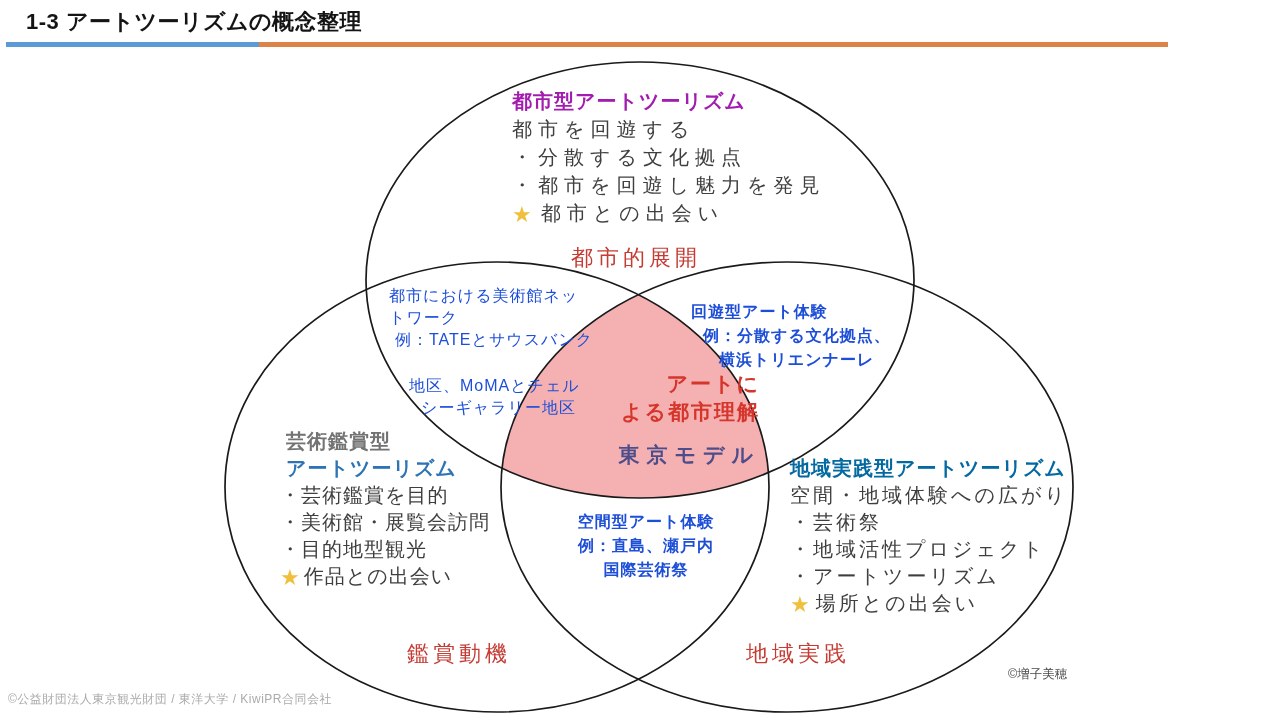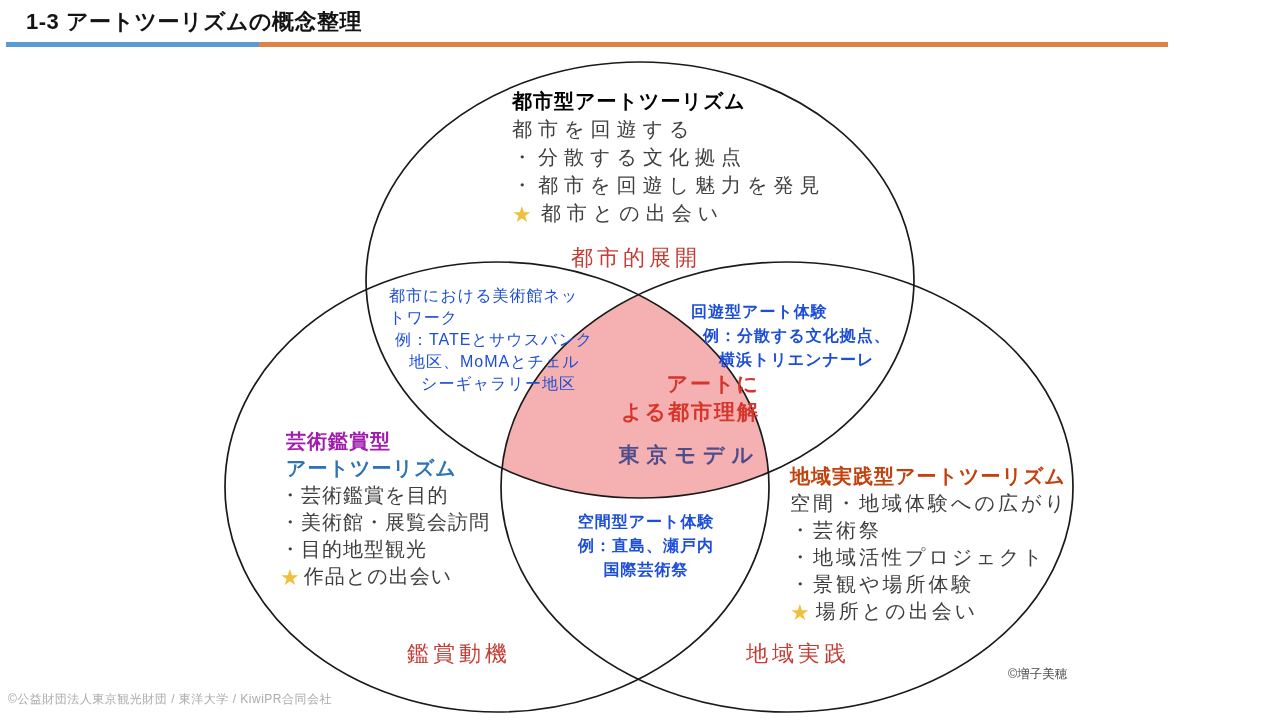--- a/index.html
+++ b/index.html
@@ -17,21 +17,21 @@
   .ls3{letter-spacing:3px;}
   .ls1{letter-spacing:1px;}
   .small{position:absolute;white-space:nowrap;font-size:16px;line-height:22px;letter-spacing:1px;color:#1d4ed8;}
   .small.lh24{line-height:24px;font-weight:bold;}
   .label{position:absolute;white-space:nowrap;font-size:22px;font-weight:500;letter-spacing:4px;}
   .center-box{position:absolute;left:530px;top:370px;width:230px;text-align:right;white-space:nowrap;}
   .center-box .c-line{font-size:21px;font-weight:bold;line-height:28px;letter-spacing:2px;}
   .center-box .c-model{font-size:21px;font-weight:bold;margin-top:15px;letter-spacing:7px;}
   .star{font-size:22px;margin-right:3px;vertical-align:-2px;}
   .ind0{margin-left:0;} .ind6{margin-left:6px;} .ind12{margin-left:12px;}
-  .ind20{margin-left:20px;} .ind28{margin-left:28px;} .ind32{margin-left:32px;}
+  .ind20{margin-left:20px;margin-top:24px;} .ind28{margin-left:28px;} .ind32{margin-left:32px;}
   .footer-left{position:absolute;left:8px;top:691px;font-size:12px;color:#ABABAB;letter-spacing:.5px;}
   .artist{position:absolute;left:1008px;top:666px;font-size:12.5px;color:#4A4A4A;}
   .page-num{position:absolute;left:1258px;top:690px;font-size:12px;color:#8A8A8A;}
   .ctr{text-align:center;}
 </style>
 </head>
 <body>
 
 <div class="slide">
 
@@ -54,21 +54,21 @@
       <g clip-path="url(#clipR)">
         <ellipse cx="640" cy="280" rx="274" ry="218" fill="#F5B1B1"></ellipse>
       </g>
     </g>
     <ellipse class="venn-ellipse" cx="640" cy="280" rx="274" ry="218"></ellipse>
     <ellipse class="venn-ellipse" cx="497" cy="487" rx="272" ry="225"></ellipse>
     <ellipse class="venn-ellipse" cx="787" cy="487" rx="286" ry="225"></ellipse>
   </svg>
 
   <div class="blk ls6" style="left:512px;top:87px;">
-    <div class="hd" style="color: #000000;">都市型アートツーリズム</div>
+    <div class="hd" style="color: #a21caf;">都市型アートツーリズム</div>
     <div>都市を回遊する</div>
     <div>・分散する文化拠点</div>
     <div>・都市を回遊し魅力を発見</div>
     <div>
       <span class="star" style="color: rgb(240, 191, 59);">★</span><span>都市との出会い</span>
     </div>
   </div>
 
   <div class="label" style="left: 571px; top: 243px; color: rgb(197, 60, 52);">都市的展開</div>
 
@@ -86,42 +86,42 @@
     <div class="ind28">横浜トリエンナーレ</div>
   </div>
 
   <div class="center-box">
     <div class="c-line" style="color: rgb(214, 53, 44);">アートに</div>
     <div class="c-line" style="color: rgb(214, 53, 44);">よる都市理解</div>
     <div class="c-model" style="color: rgb(77, 77, 140);">東京モデル</div>
   </div>
 
   <div class="blk ls1" style="left:280px;top:428px;line-height:27px;">
-    <div class="hd ind6" style="color: #a21caf;">芸術鑑賞型</div>
+    <div class="hd ind6" style="color: #737373;">芸術鑑賞型</div>
     <div class="hd ind6" style="color: rgb(46, 116, 181);">アートツーリズム</div>
     <div>・芸術鑑賞を目的</div>
     <div>・美術館・展覧会訪問</div>
     <div>・目的地型観光</div>
     <div>
       <span class="star" style="color: rgb(240, 191, 59);">★</span><span>作品との出会い</span>
     </div>
   </div>
 
   <div class="small lh24 ctr" style="left:548px;top:510px;width:196px;">
     <div>空間型アート体験</div>
     <div>例：直島、瀬戸内</div>
     <div>国際芸術祭</div>
   </div>
 
   <div class="blk ls3" style="left:790px;top:455px;line-height:27px;">
-    <div class="hd" style="color: #c2410c; margin-top: 8px;">地域実践型アートツーリズム</div>
+    <div class="hd" style="color: #0369a1;">地域実践型アートツーリズム</div>
     <div>空間・地域体験への広がり</div>
     <div>・芸術祭</div>
     <div>・地域活性プロジェクト</div>
-    <div>・景観や場所体験</div>
+    <div>・アートツーリズム</div>
     <div>
       <span class="star" style="color: rgb(240, 191, 59);">★</span><span>場所との出会い</span>
     </div>
   </div>
 
   <div class="label" style="left: 407px; top: 639px; color: rgb(197, 60, 52);">鑑賞動機</div>
   <div class="label" style="left: 746px; top: 639px; color: rgb(197, 60, 52);">地域実践</div>
 
   <div class="artist">©増子美穂</div>
   <div class="footer-left">©公益財団法人東京観光財団 / 東洋大学 / KiwiPR合同会社</div>

